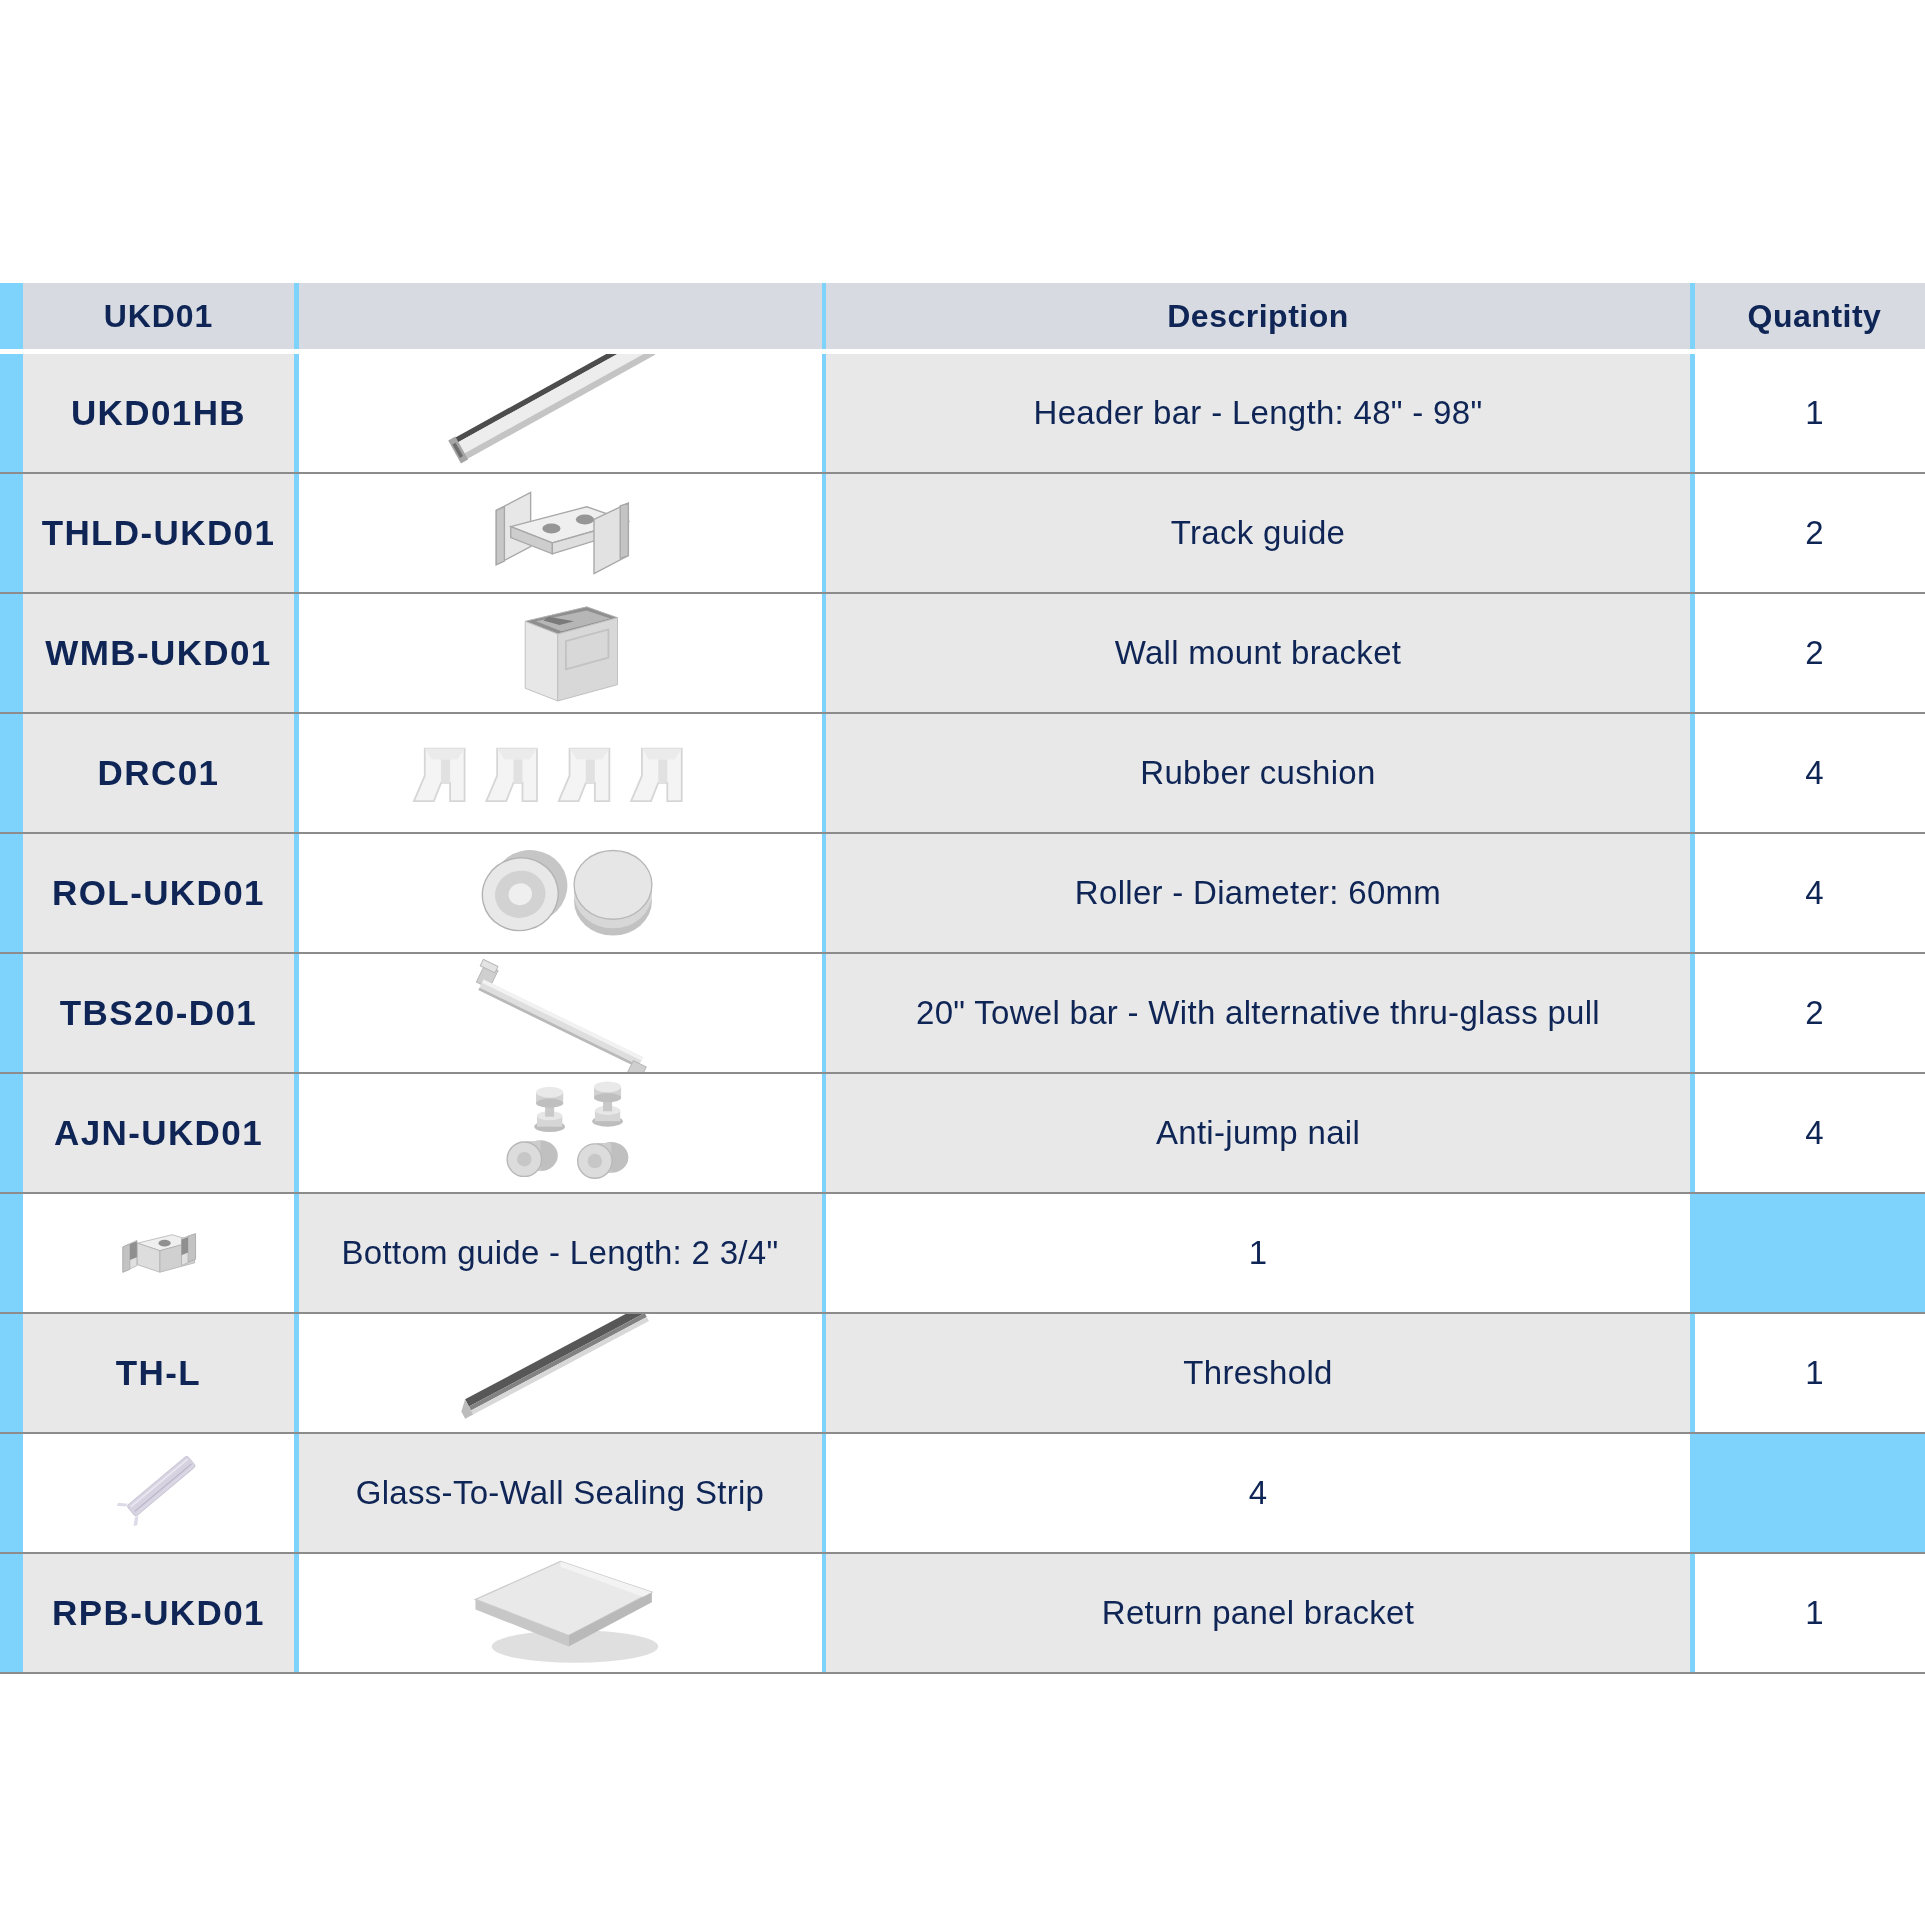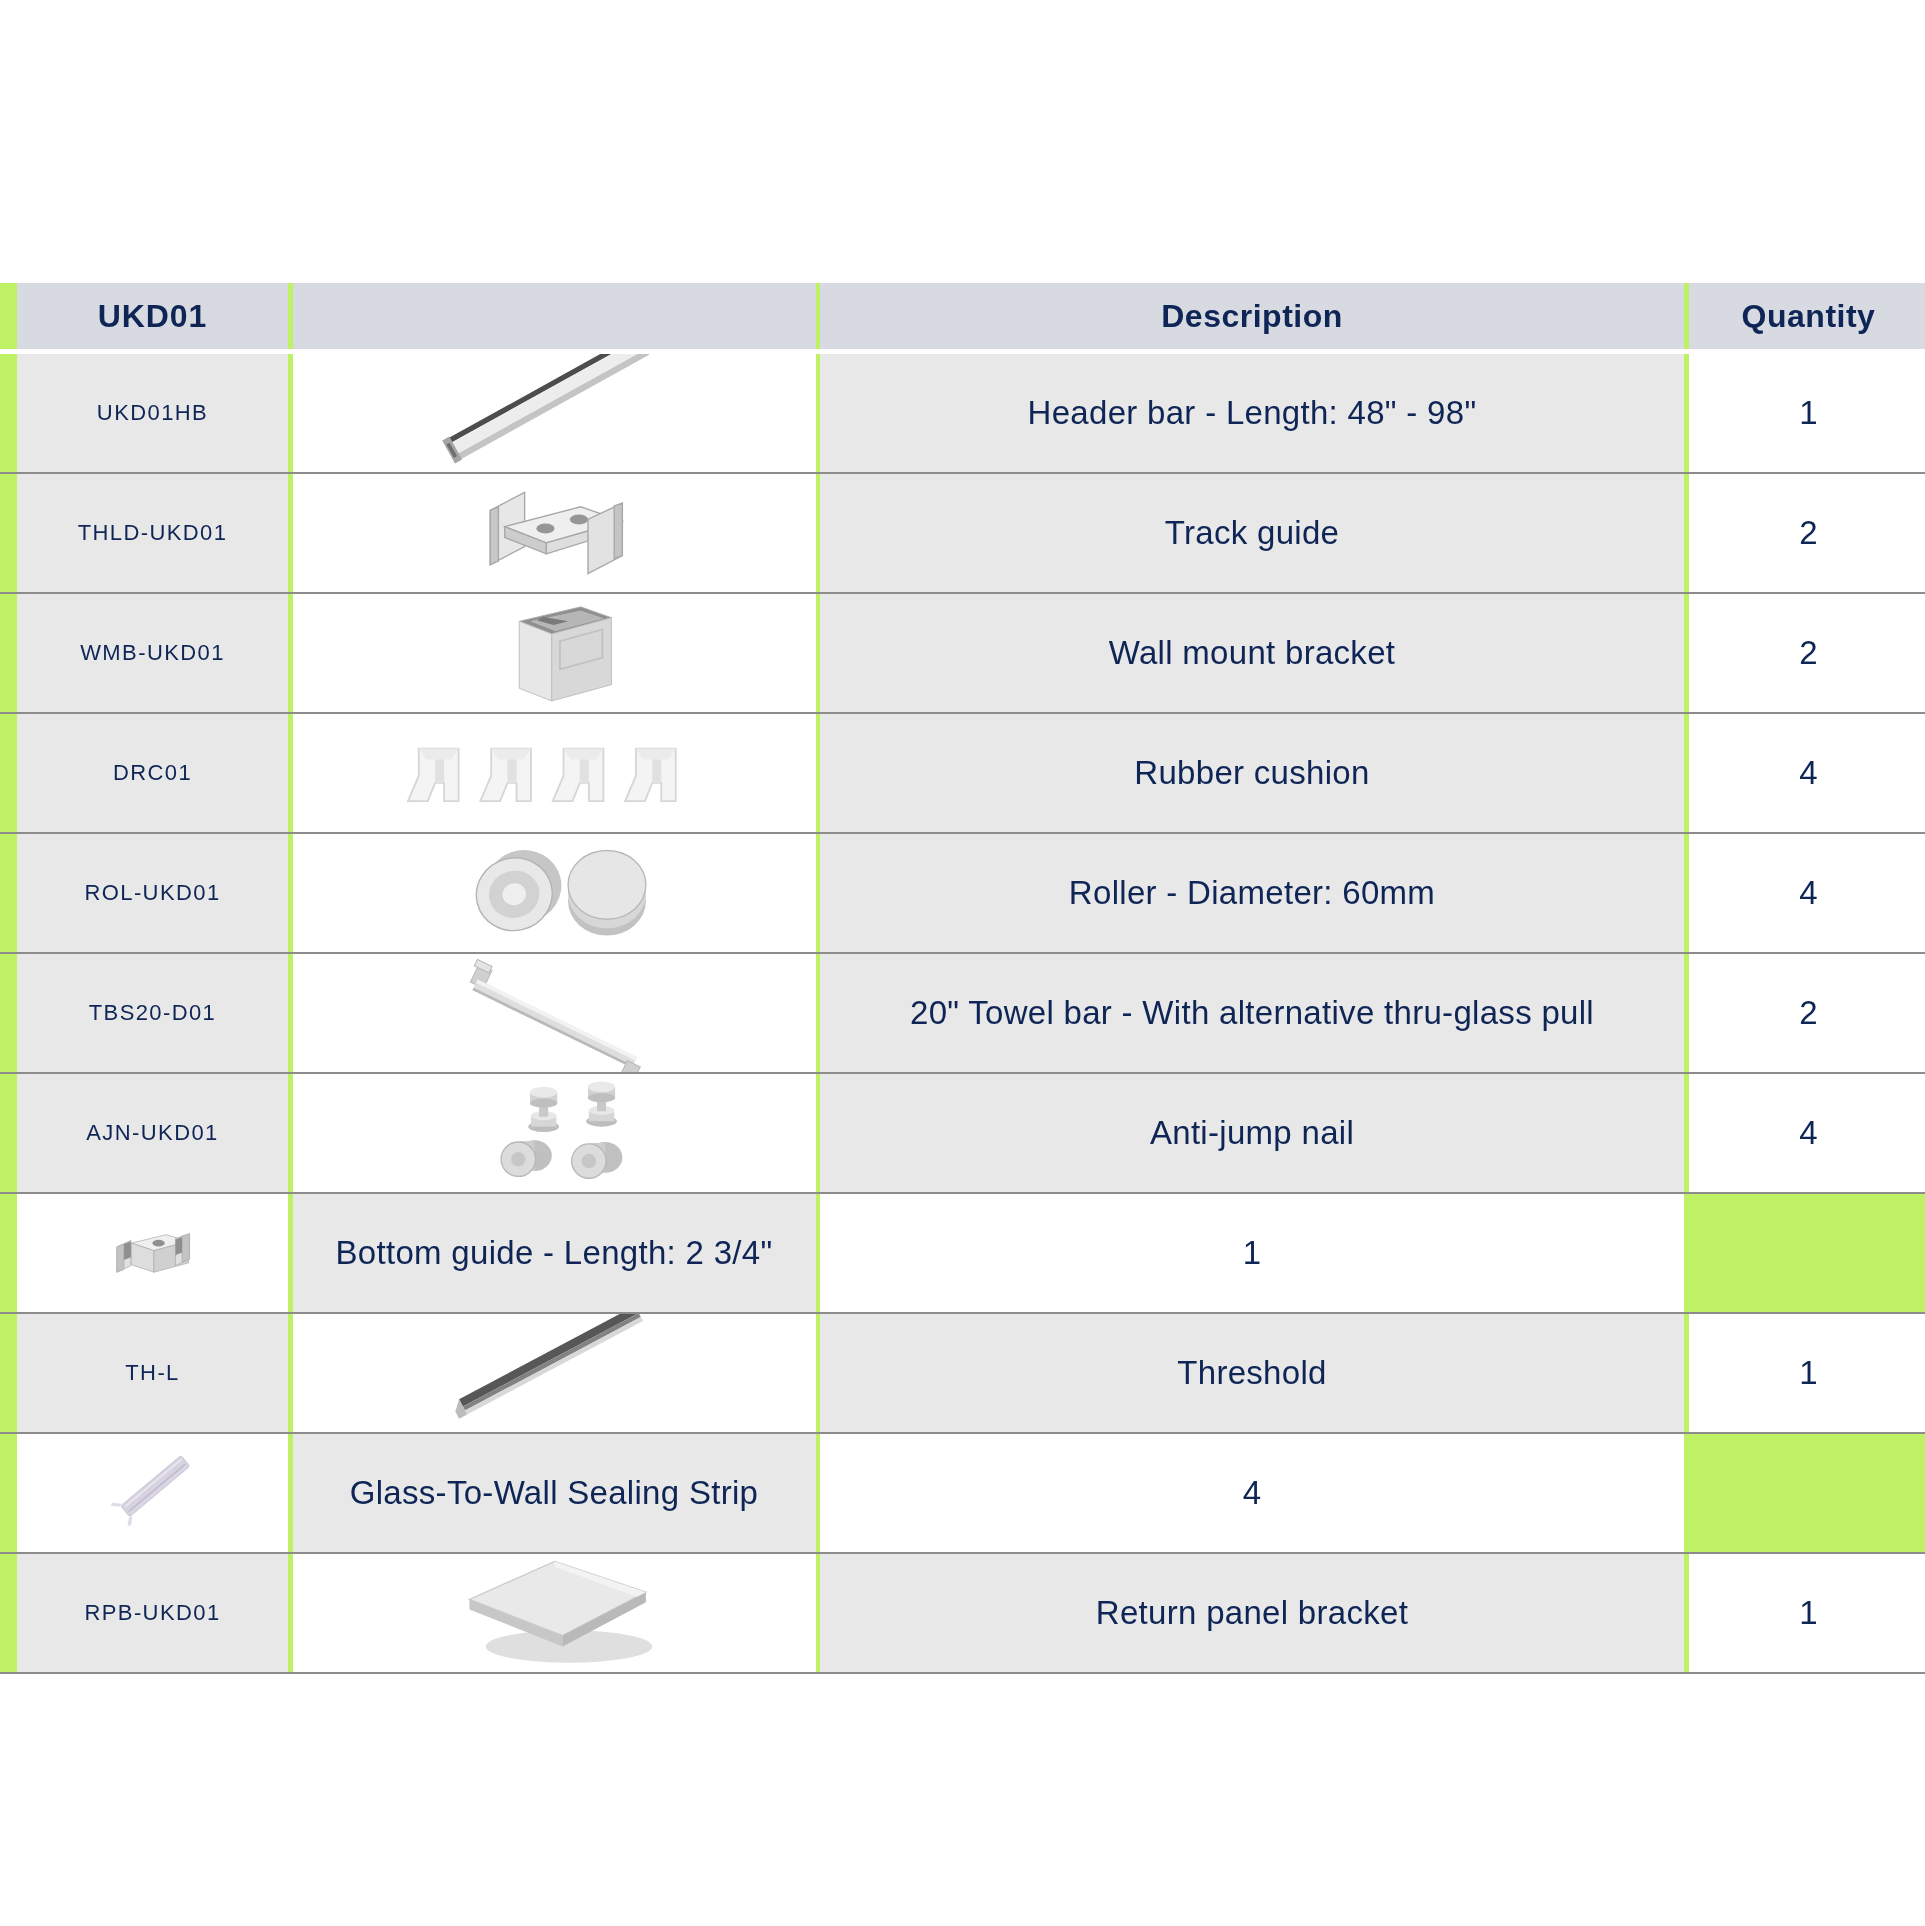--- a/index.html
+++ b/index.html
@@ -20,26 +20,26 @@
   .parts-table {
     position: absolute;
     left: 0;
     top: 283px;
     width: 1926px;
   }
   .t-row {
     display: grid;
     grid-template-columns: 271px 523px 864px 240px;
     column-gap: 4.5px;
-    padding-left: 17px;
+    padding-left: 23px;
     padding-right: 5.4px;
     height: 120px;
     box-sizing: border-box;
     border-bottom: 2.7px solid #8c8c8c;
-    background: #bef264;
+    background: #7dd3fc;
   }
   .t-row.header-row {
     height: 66px;
     border-bottom: none;
     margin-bottom: 4.5px;
   }
   .cell {
     display: flex;
     align-items: center;
     justify-content: center;
@@ -49,22 +49,22 @@
     background: #d7dbe1;
     color: #0e2556;
     font-weight: bold;
     font-size: 32px;
     letter-spacing: 0.5px;
   }
   .header-row .cell.code-head { font-size: 32px; letter-spacing: 0.9px; }
   .code-cell {
     background: #e8e8e8;
     color: #0e2556;
-    font-weight: normal;
-    font-size: 22px;
+    font-weight: bold;
+    font-size: 35px;
     letter-spacing: 1.4px;
   }
   .image-cell { background: #ffffff; }
   .desc-cell {
     background: #e8e8e8;
     color: #0e2556;
     font-size: 33px;
     letter-spacing: 0.3px;
     text-align: center;
   }

